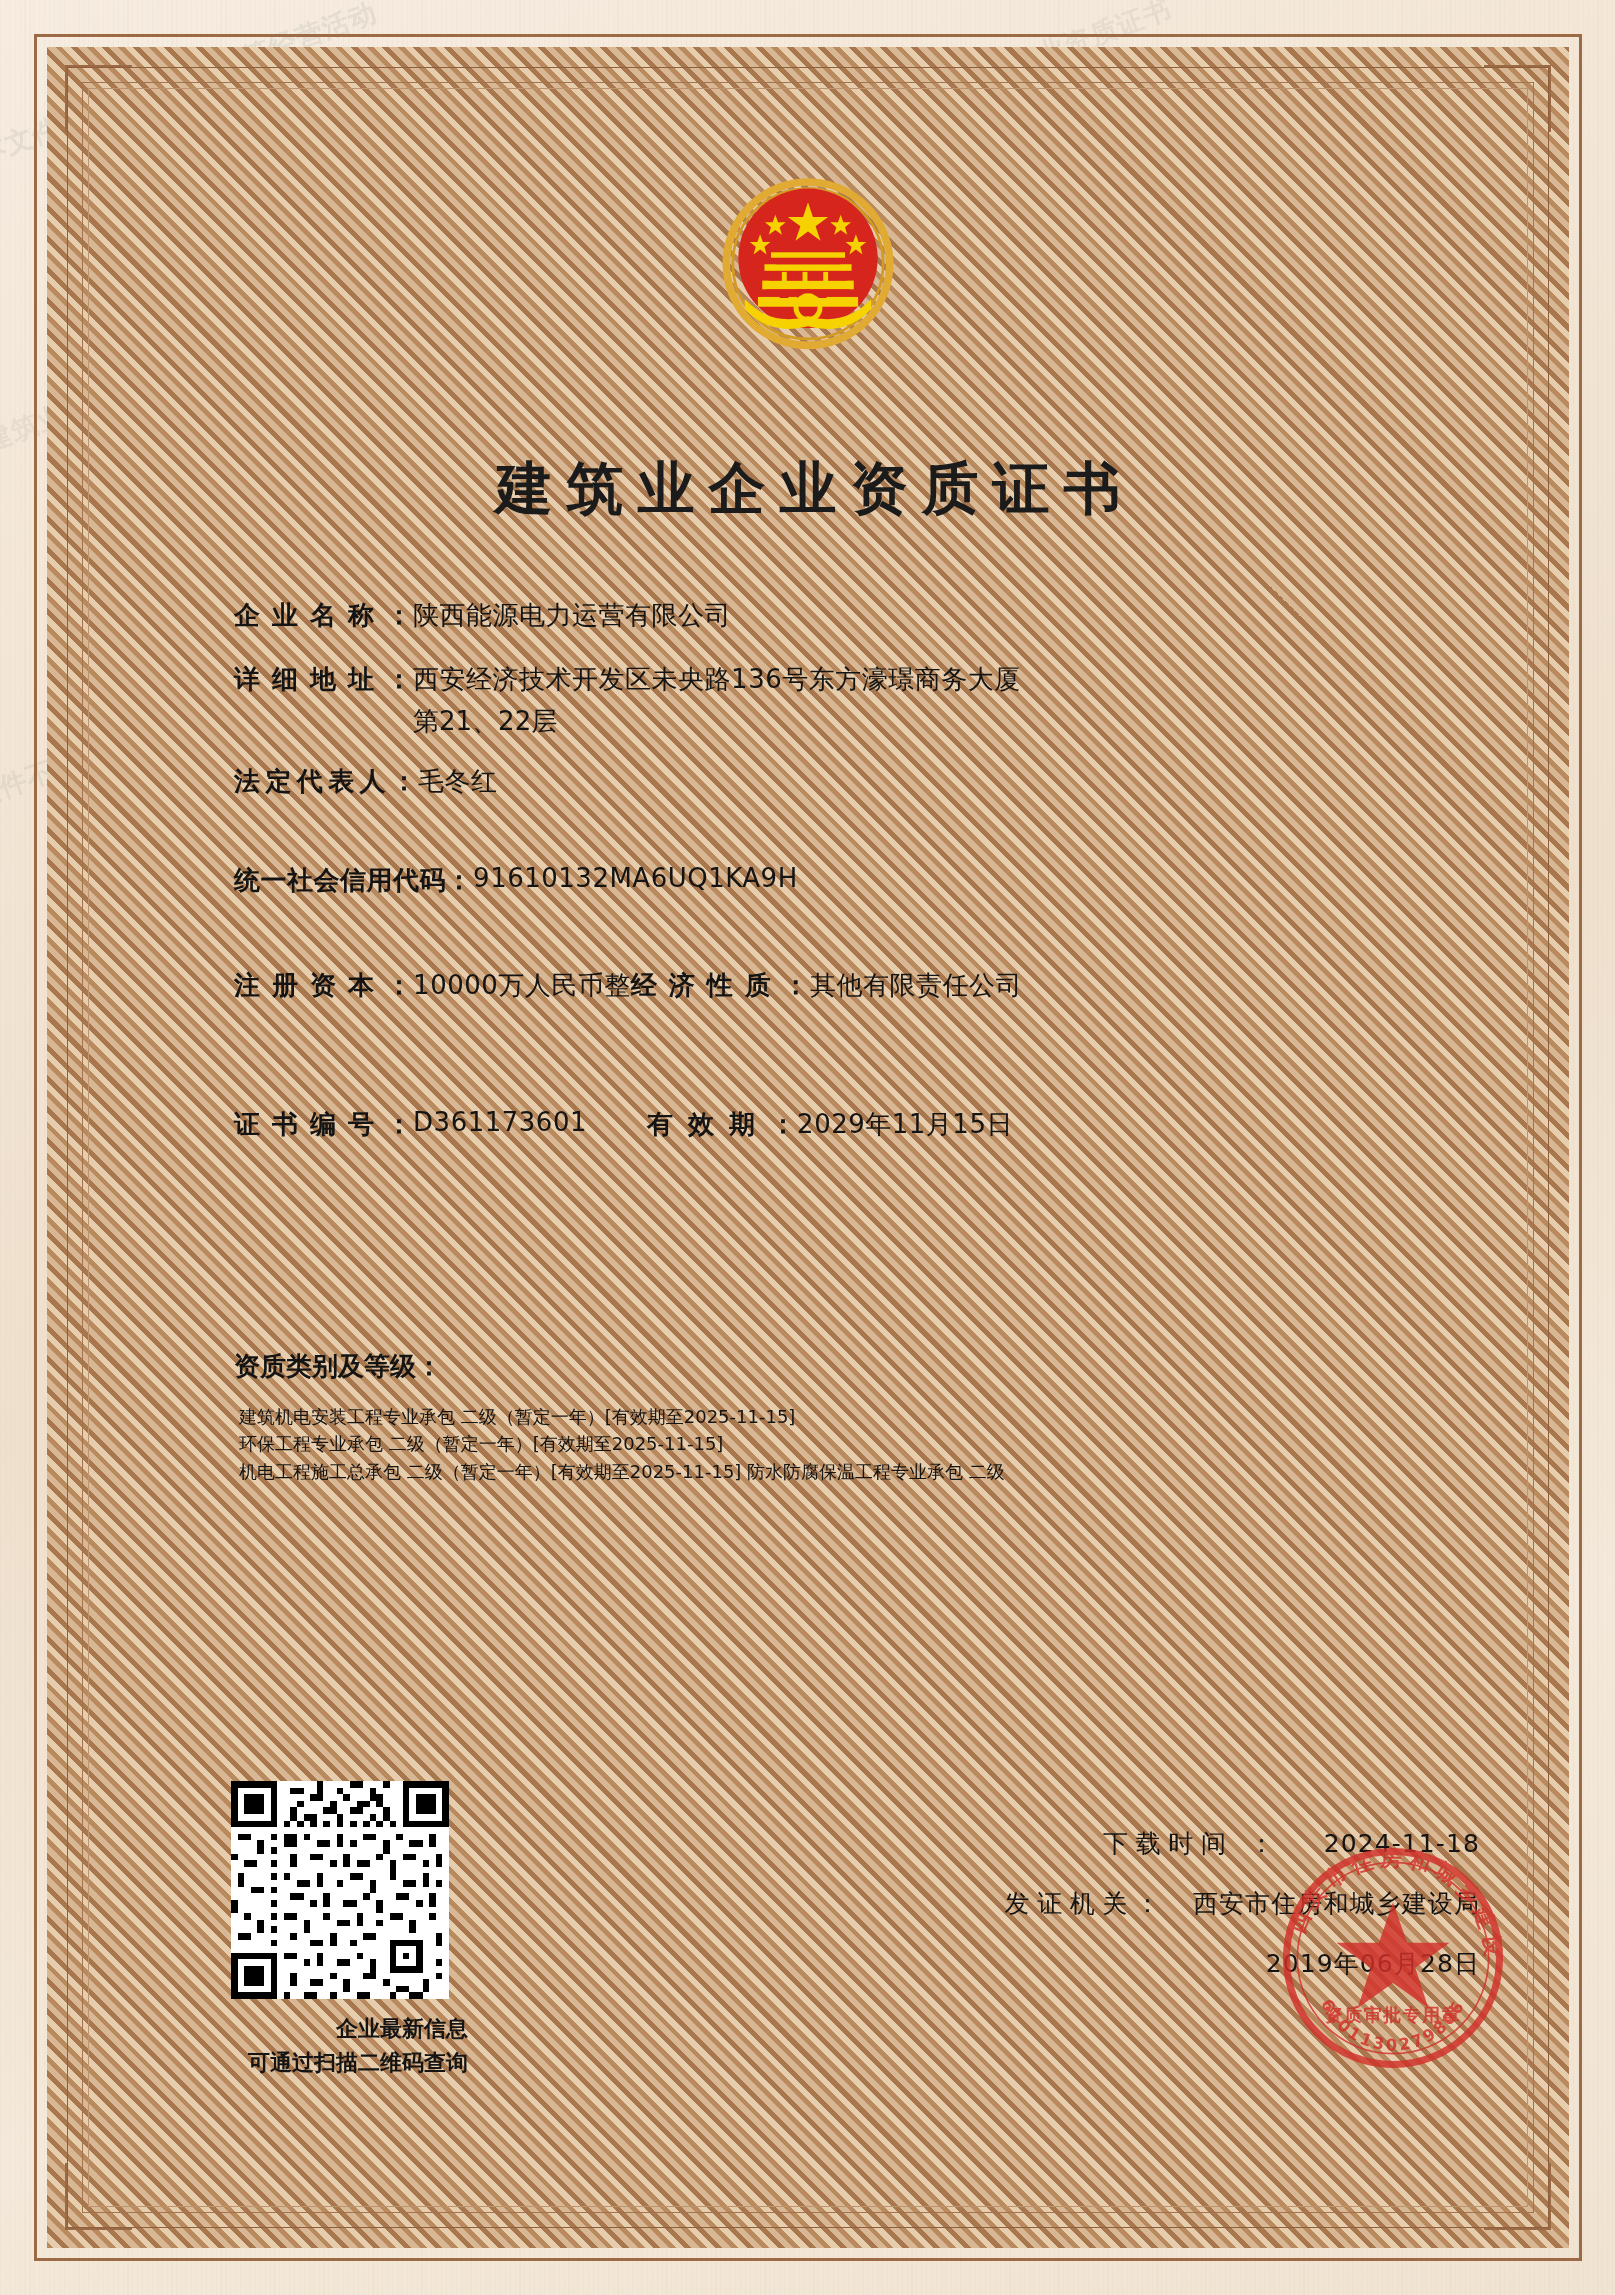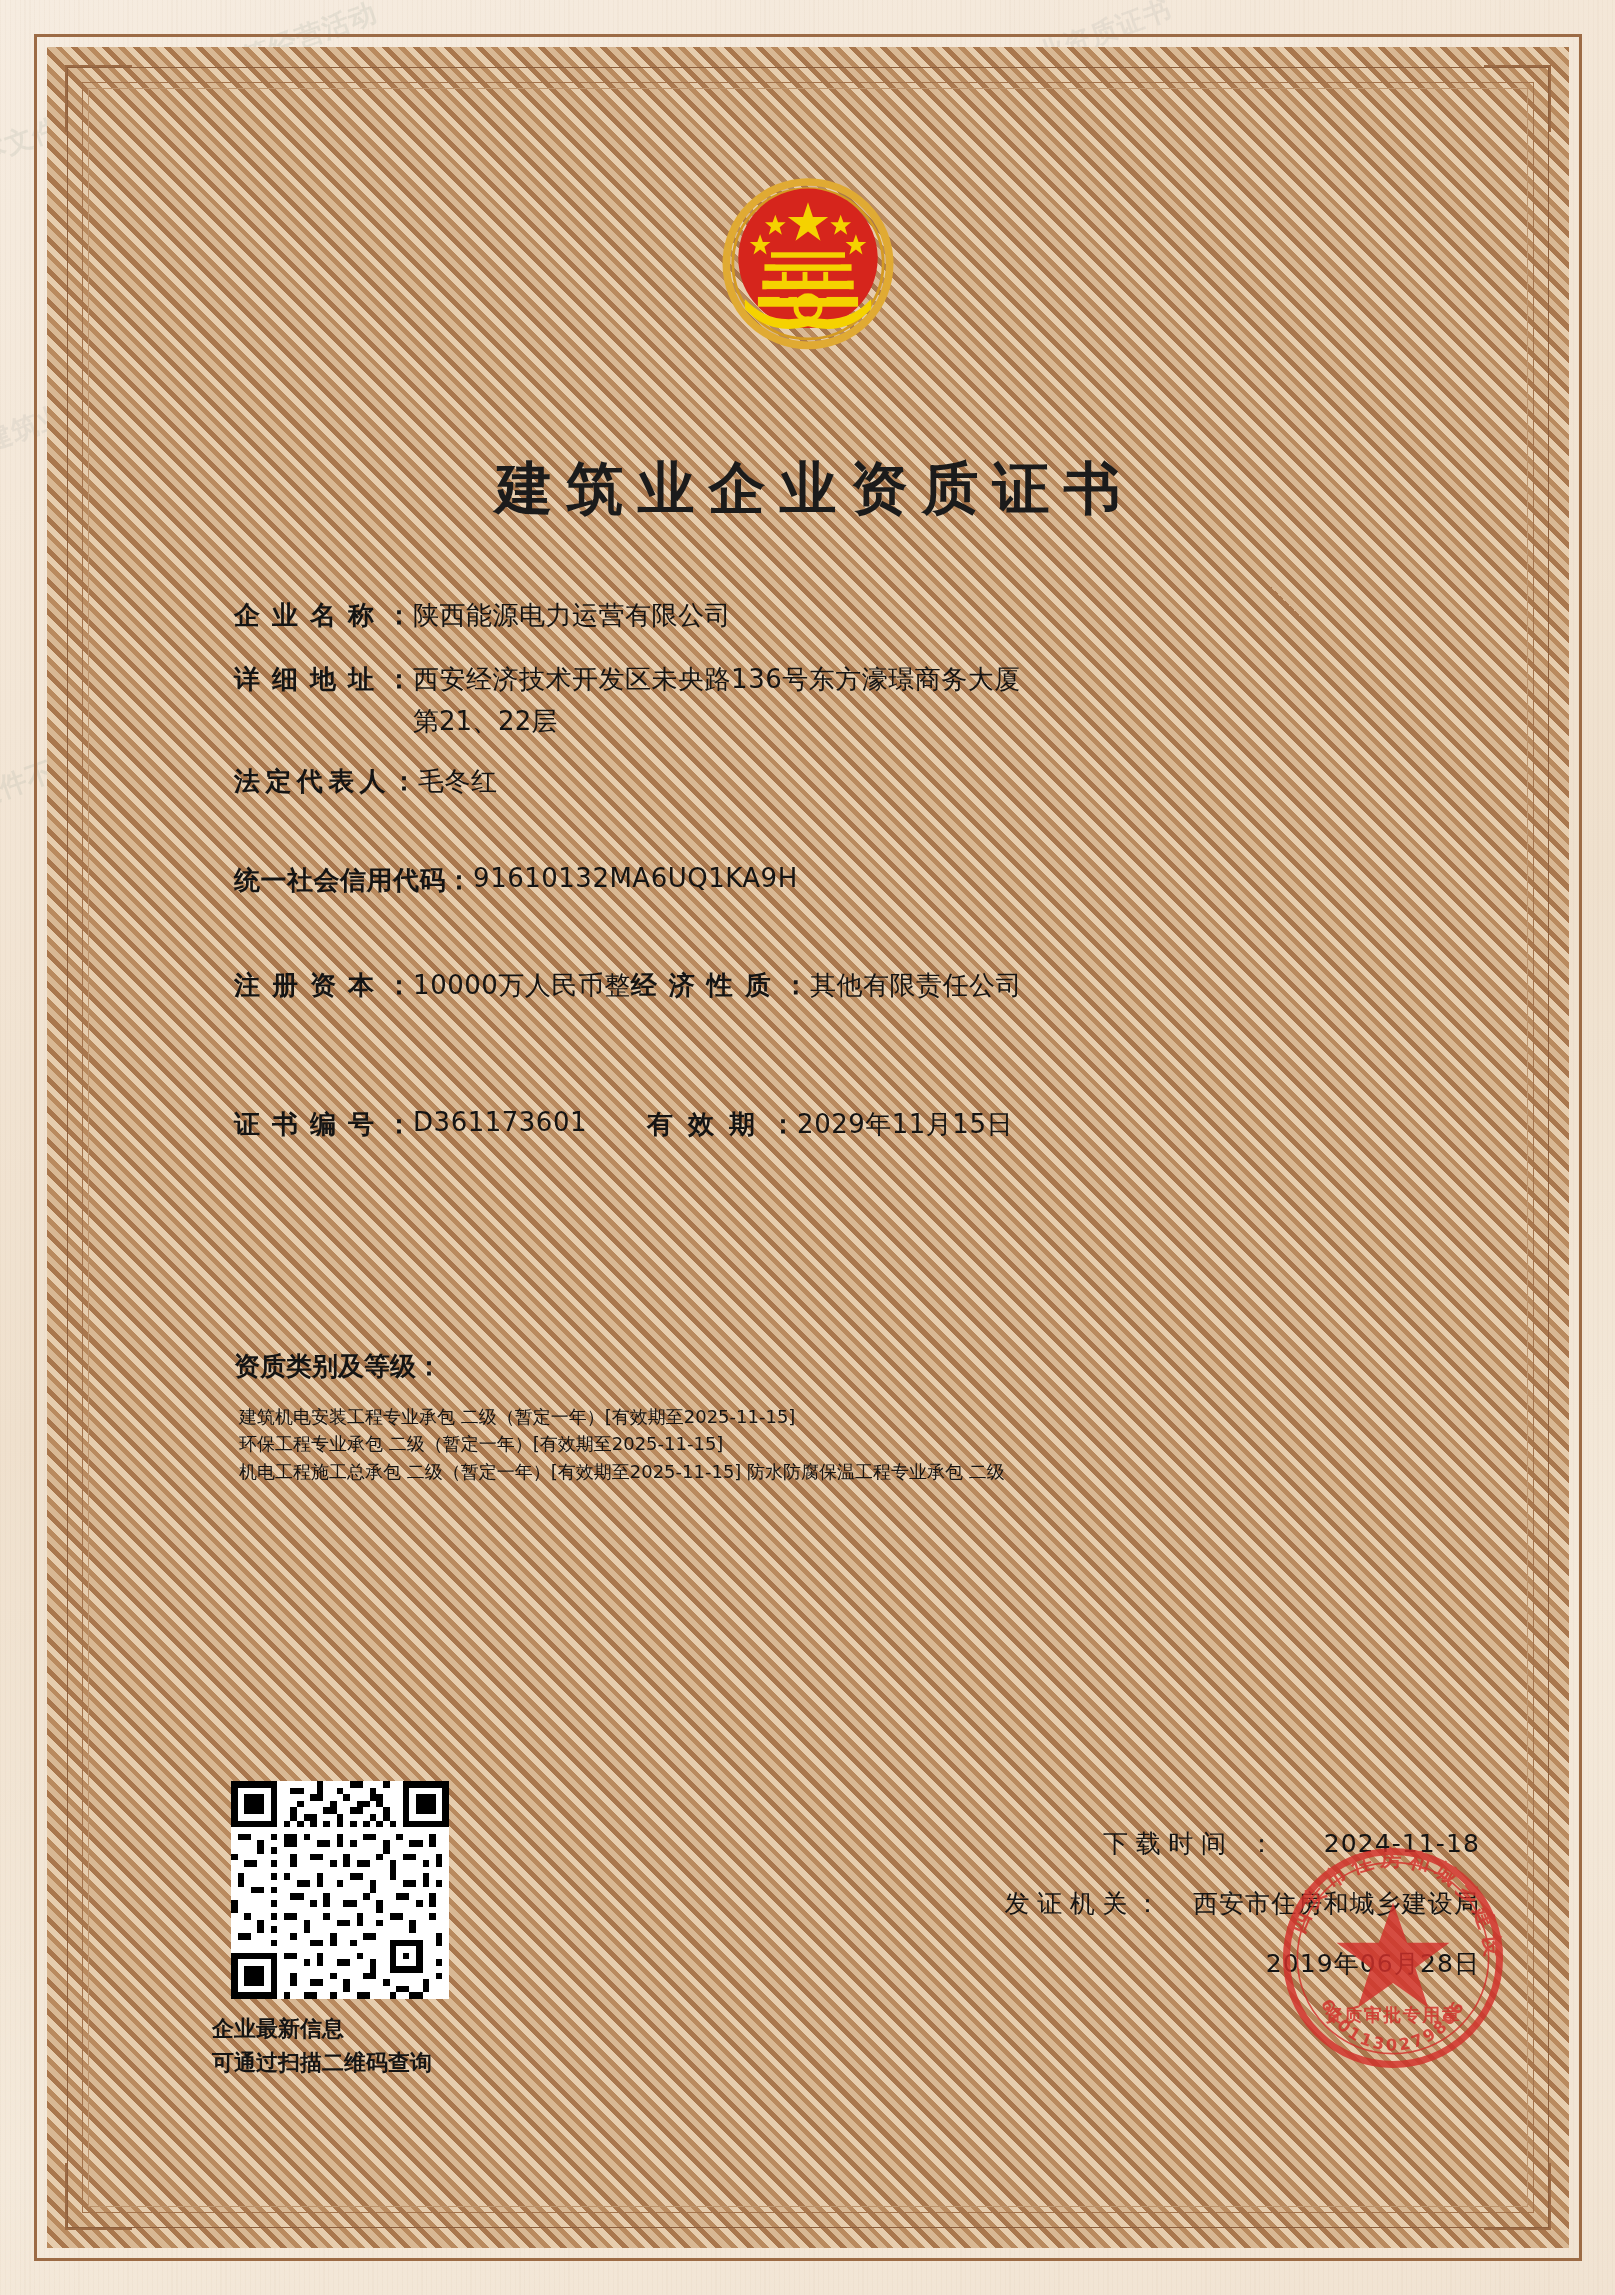--- a/index.html
+++ b/index.html
@@ -175,21 +175,21 @@
     line-height: 1.52;
     white-space: nowrap;
   }
 
   
   .qr-block {
     position: absolute;
     left: 212px;
     top: 1781px;
     width: 256px;
-    text-align: left;
+    text-align: right;
   }
   .qr-code {
     width: 218px;
     height: 218px;
     margin: 0 auto;
     background: #fff;
   }
   .qr-cap {
     margin-top: 14px;
     font-size: 22px;

